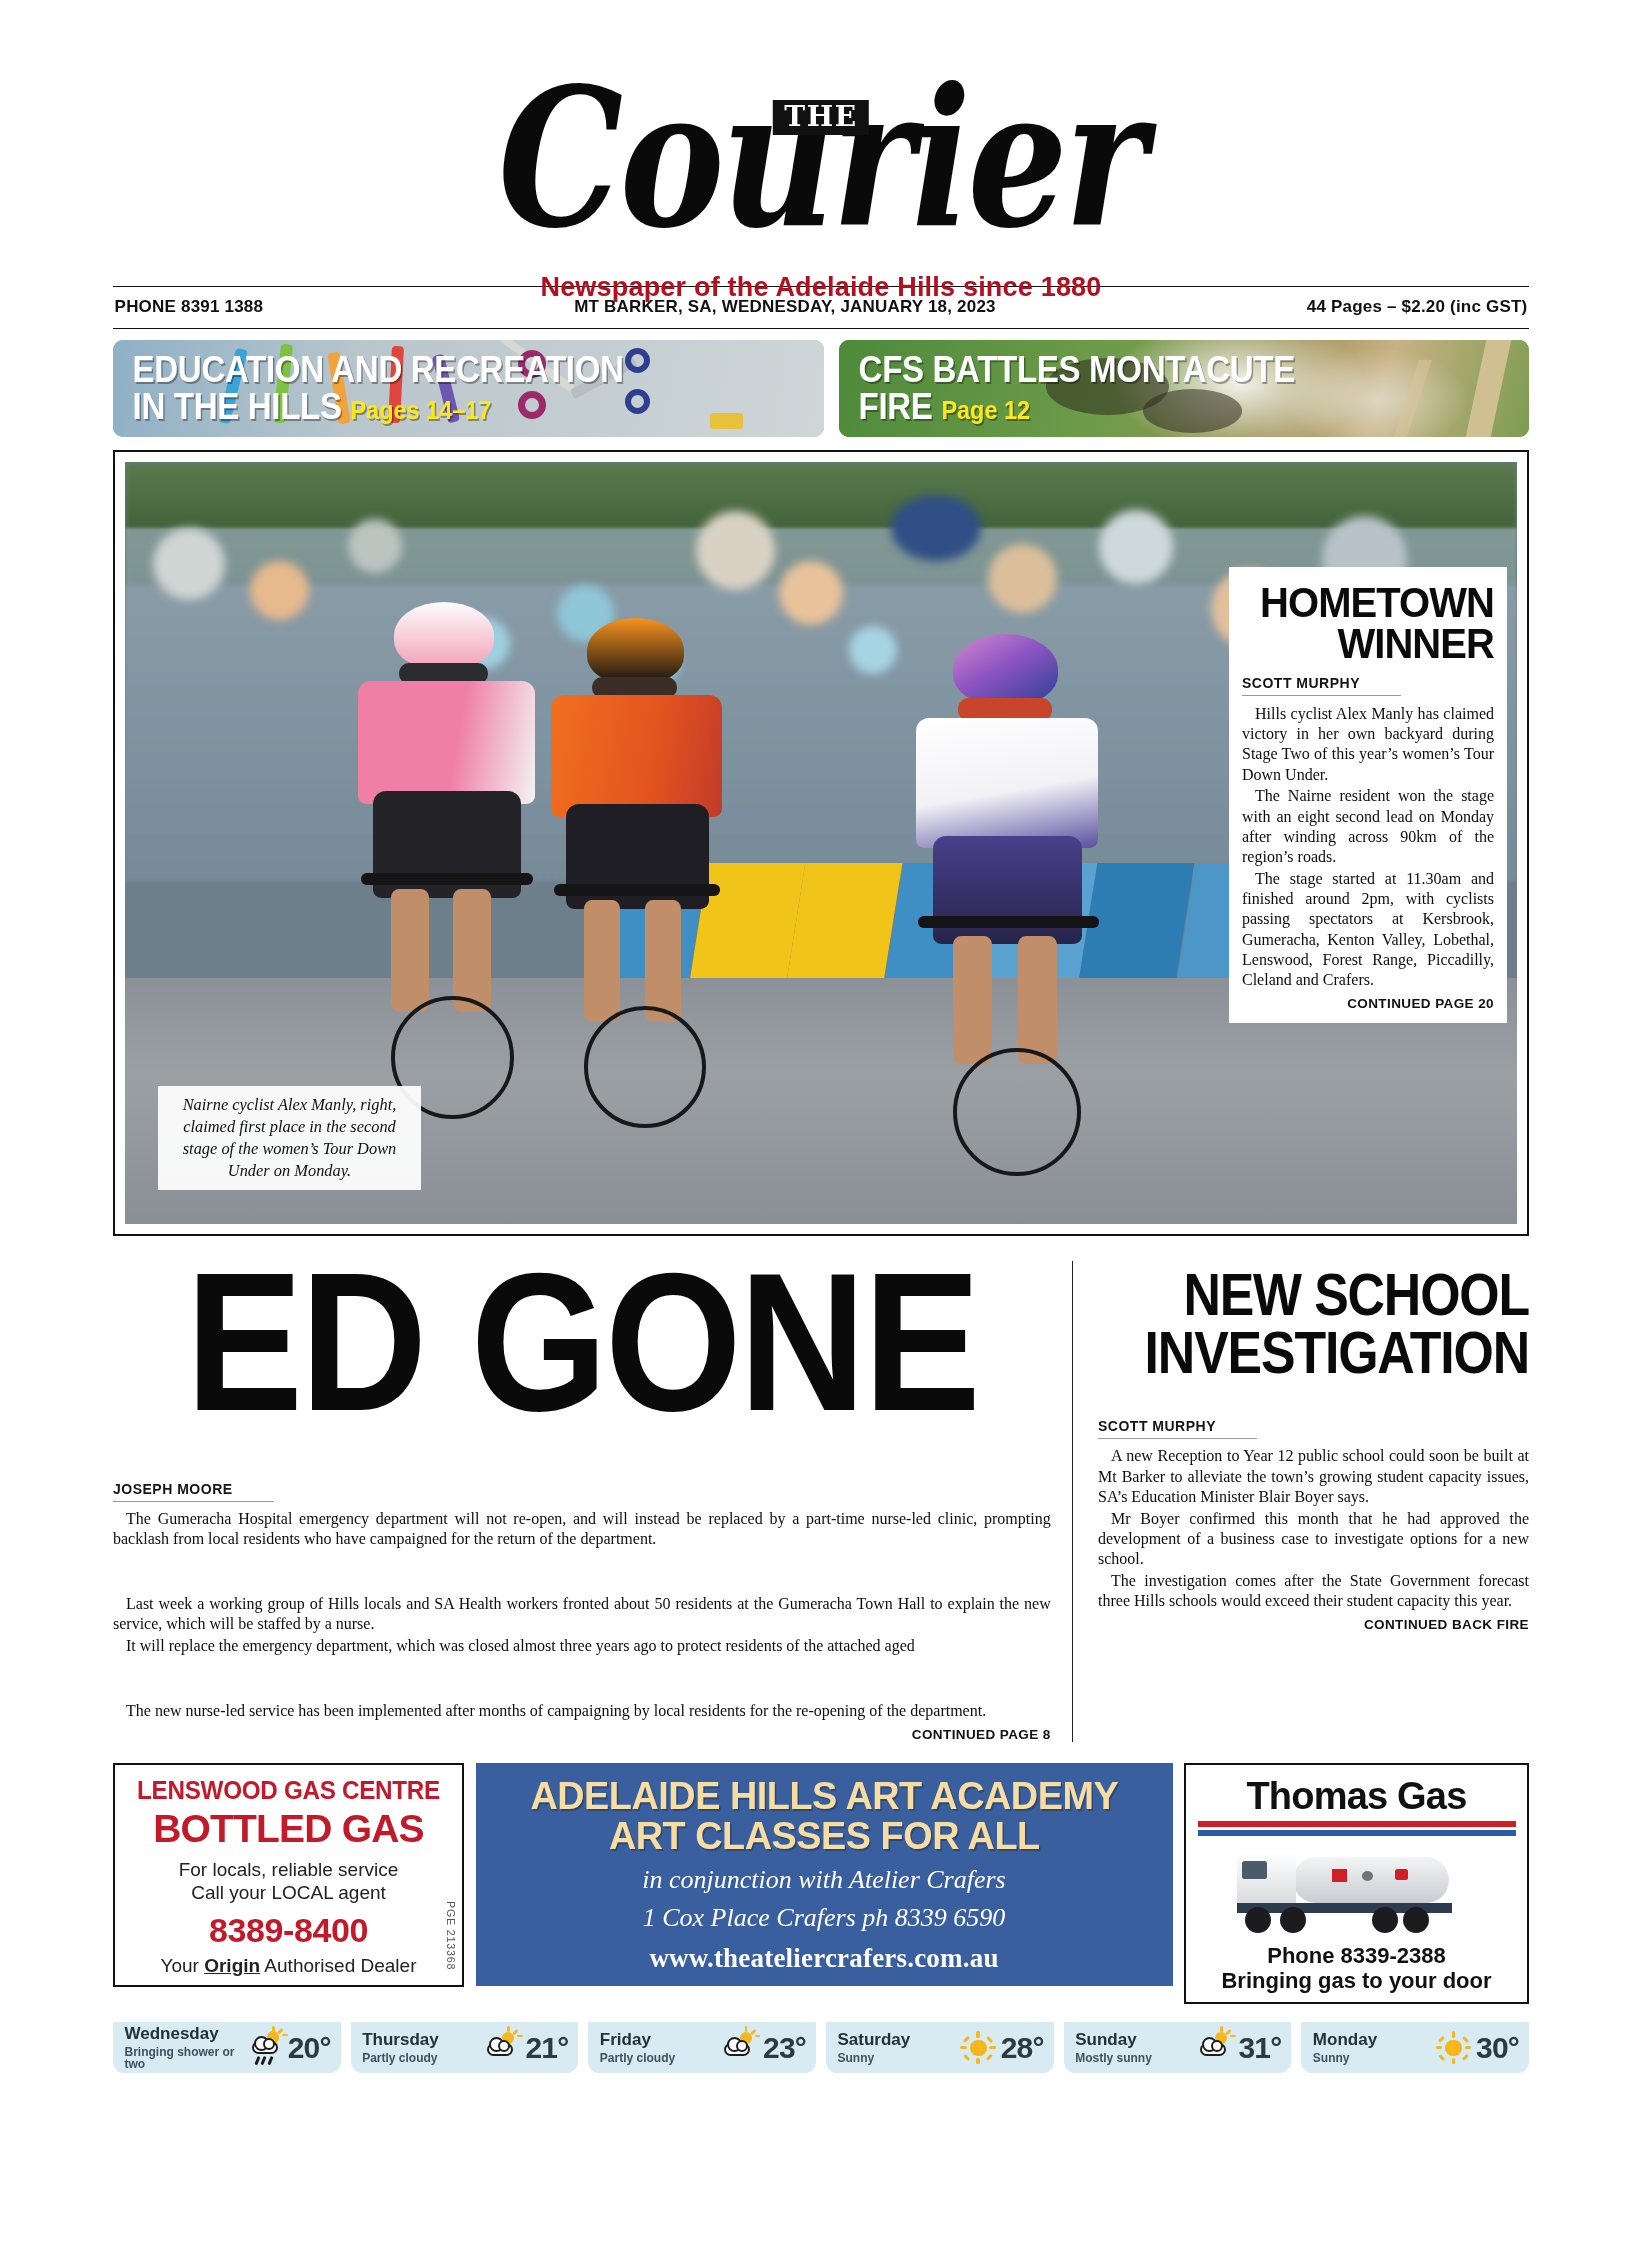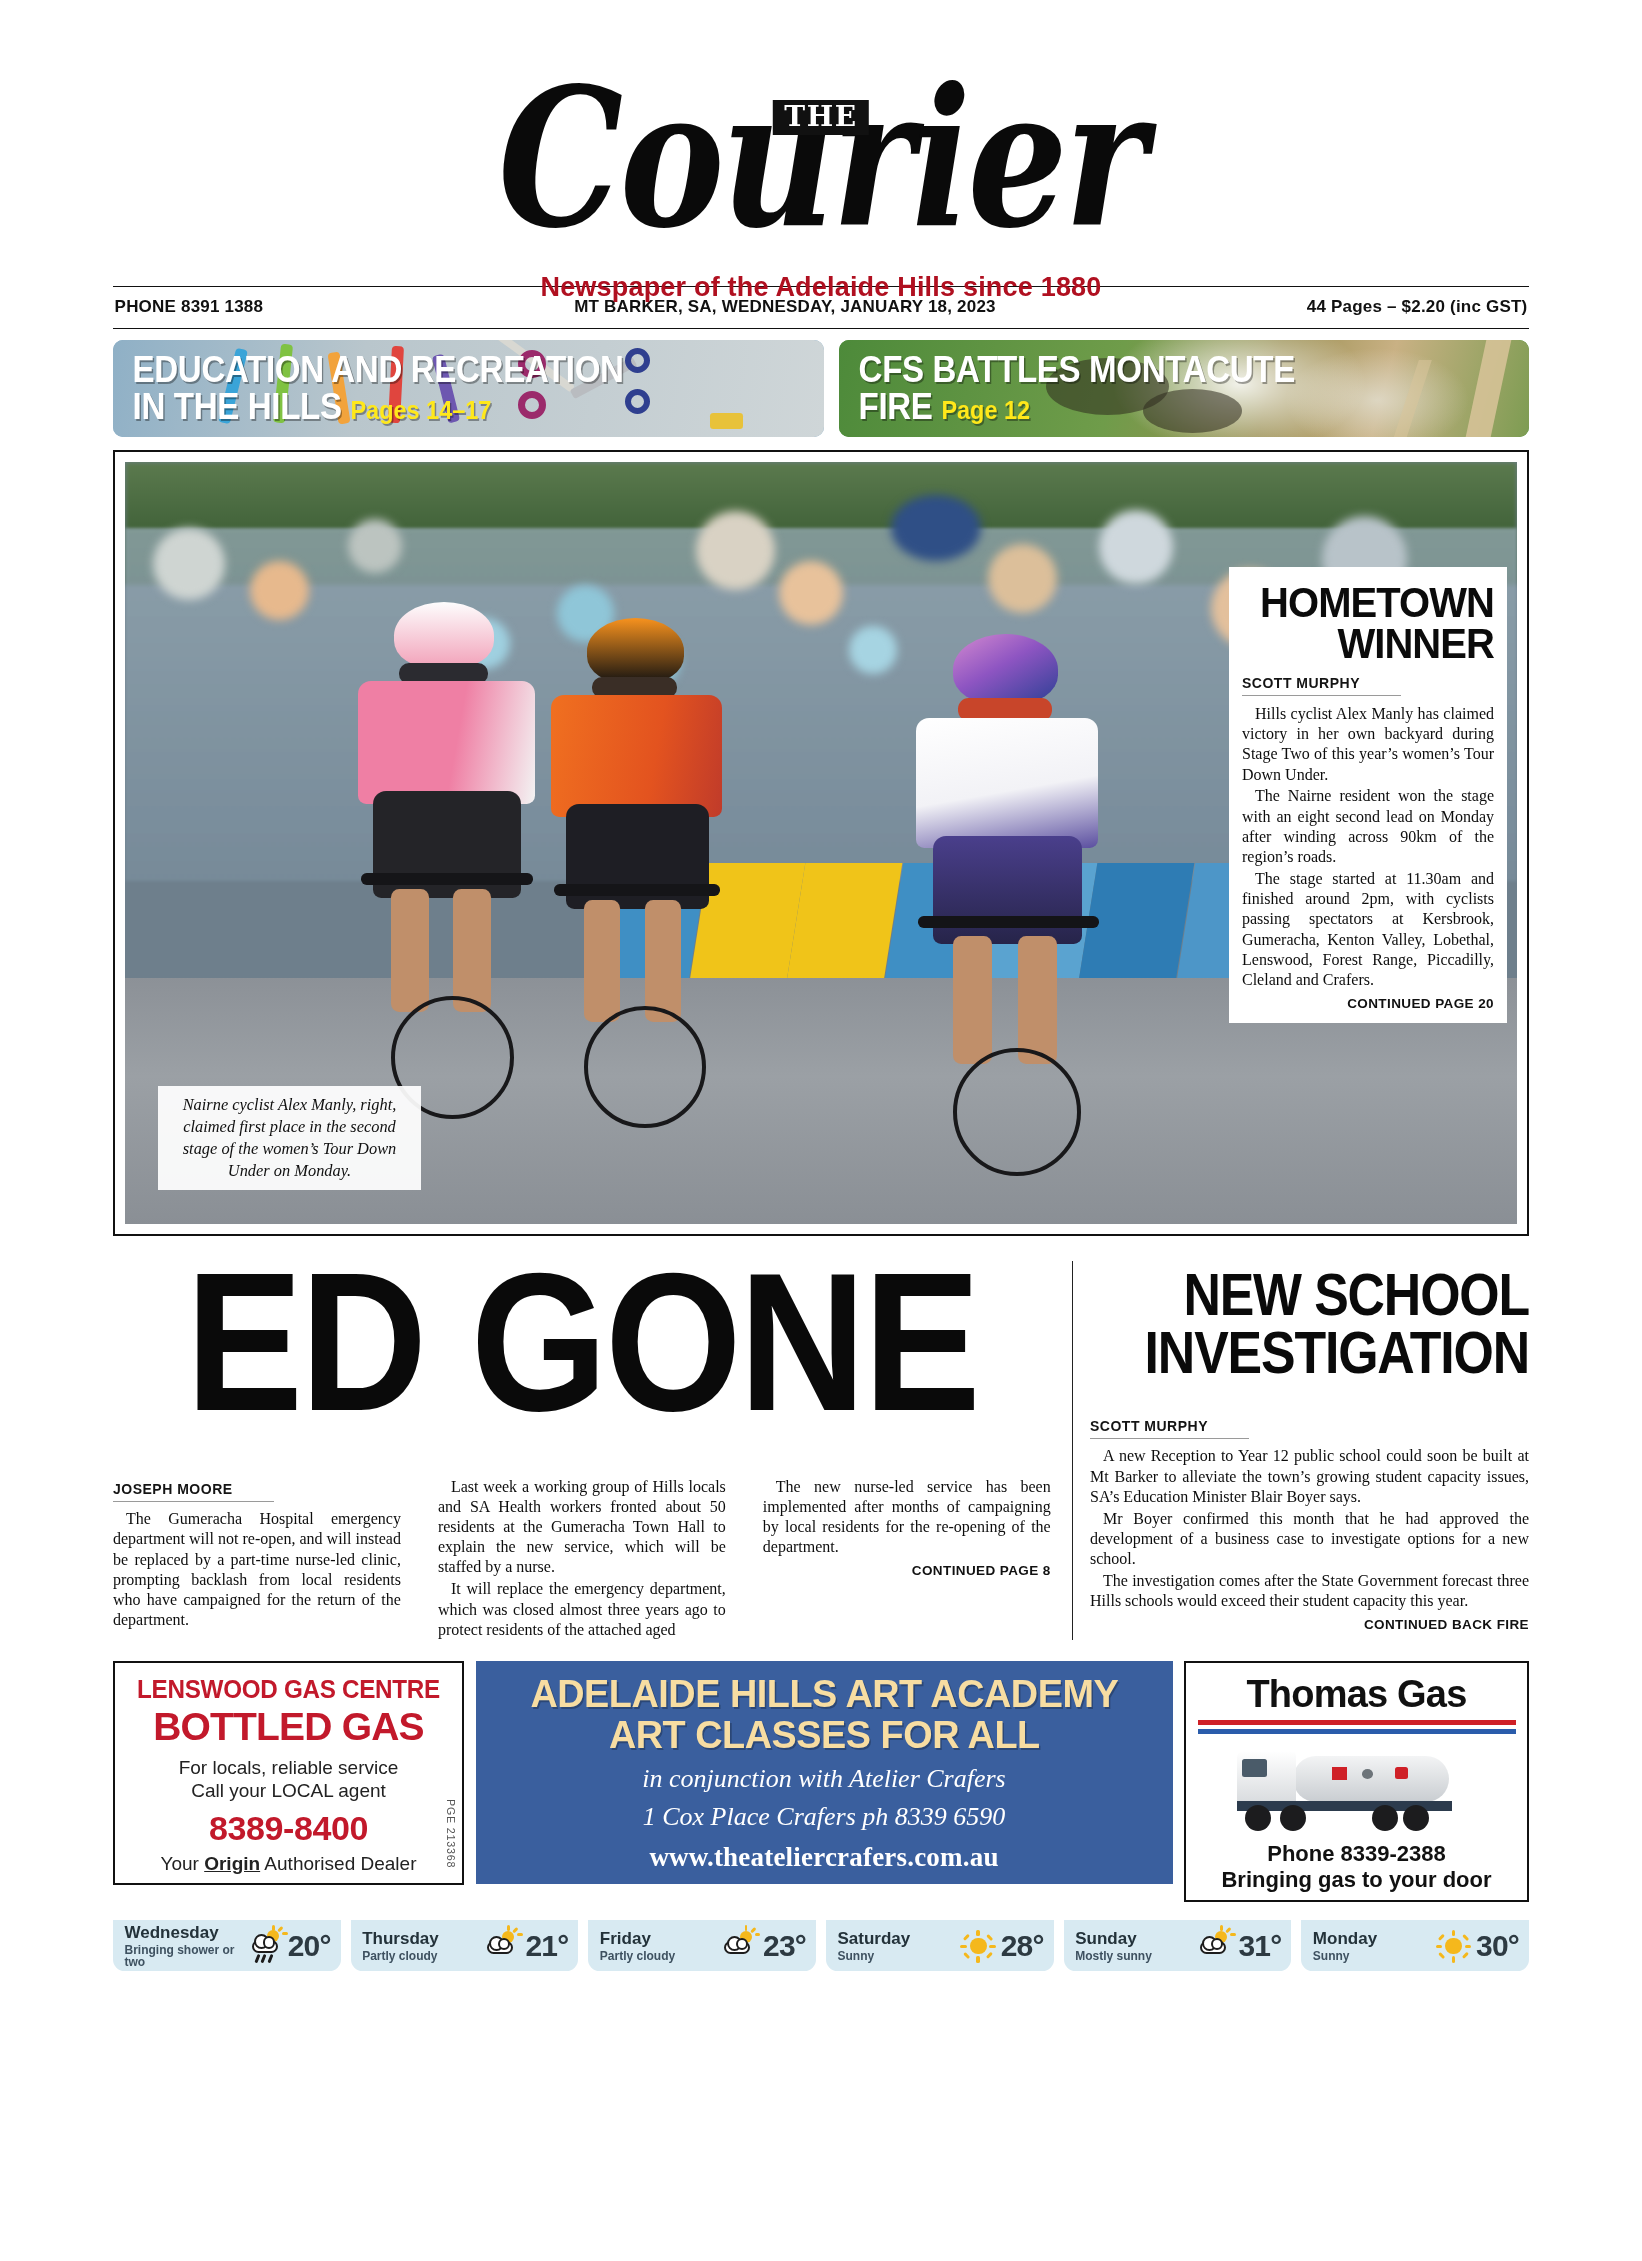--- a/index.html
+++ b/index.html
@@ -133,35 +133,35 @@
   .bodytext p:first-child { margin-top: 7.4px; }
   .cont {
     font-family: "Liberation Sans", sans-serif;
     font-size: 13.5px; font-weight: bold; letter-spacing: 0.4px;
     text-align: right; margin-top: 5.7px; color: #111;
   }
 
   
   .stories { display: flex; margin-top: 25px; }
   .left-story { flex: 1 1 auto; padding-right: 21.3px; }
-  .right-story { flex: 0 0 457px; border-left: 1.6px solid #222; padding-left: 17px; }
+  .right-story { flex: 0 0 457px; border-left: 1.6px solid #222; padding-left: 25px; }
 
   .mega {
     font-size: 169px; font-weight: bold; line-height: 0.84;
     letter-spacing: -2.5px; color: #0a0a0a; text-align: center;
     transform: scaleX(1.04) scaleY(1.16); transform-origin: 50% 70%;
     margin: 15px 0 0 0; white-space: nowrap;
   }
   .sub-head {
     font-size: 54px; font-weight: bold; line-height: 0.98;
     letter-spacing: -1.2px; color: #0a0a0a; text-align: right;
     transform: scaleX(0.96) scaleY(1.1); transform-origin: right 70%;
     margin-top: 11.5px;
   }
-  .cols3 { display: flex; gap: 37px; margin-top: 51px; }
+  .cols3 { display: flex; gap: 37px; margin-top: 51px; flex-direction: column; }
   .col { flex: 1; }
 
   
   .ads { display: flex; gap: 11.5px; margin-top: 21.3px; align-items: flex-start; }
   .ad { border: 2.5px solid #111; position: relative; }
   .ad-lenswood { flex: 0 0 351px; padding: 11.5px 13px 8.2px 13px; text-align: center; background:#fff;}
   .al-1 { color:#c2192b; font-weight:bold; font-size: 25.5px; letter-spacing:-0.3px; transform: scaleX(0.95);}
   .al-2 { color:#c2192b; font-weight:bold; font-size: 39px; letter-spacing:-0.8px; margin-top:1.6px;}
   .al-3 { color:#222; font-size: 19px; line-height:1.22; margin-top: 6.6px;}
   .al-4 { color:#c2192b; font-weight:bold; font-size: 34px; margin-top: 6.6px; letter-spacing:-0.4px;}

